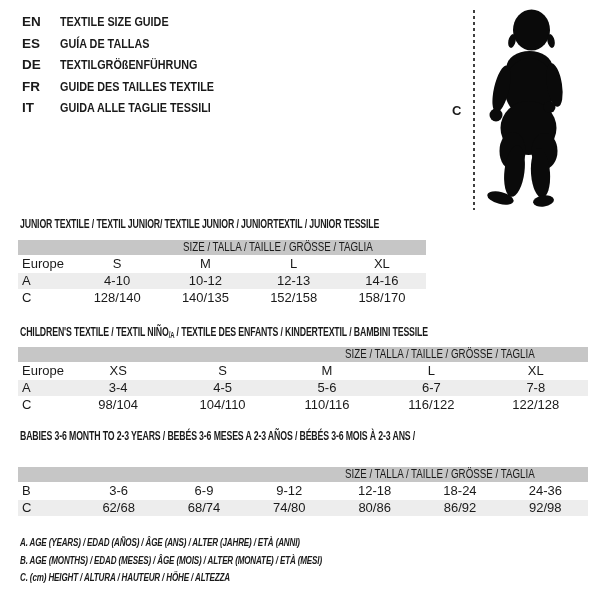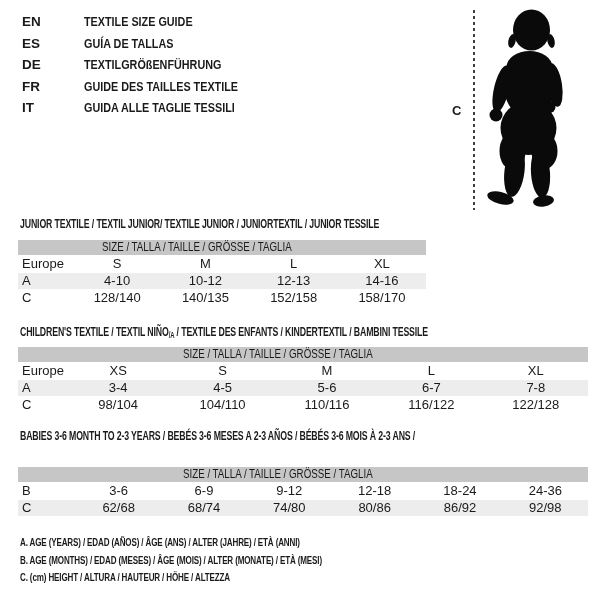--- a/index.html
+++ b/index.html
@@ -11,48 +11,48 @@
     position:relative; background:#fff; color:var(--ink);
     font-family:"Liberation Sans", sans-serif; overflow:hidden;
   }
   .cond{display:inline-block; transform-origin:0 50%; white-space:nowrap;}
   .cx80{transform:scaleX(0.80);}
   .cx78{transform:scaleX(0.78);}
   .cx70{transform:scaleX(0.70); letter-spacing:-0.2px;}
 
   
   .lang-list{position:absolute; left:22px; top:11px;}
-  .lang-row{display:flex; align-items:center; height:21.5px; font-weight:700; font-size:13.5px;gap:24px;}
+  .lang-row{display:flex; align-items:center; height:21.5px; font-weight:700; font-size:13.5px;}
   .lang-code{width:38px; flex:none;}
 
   
   .meas-line{position:absolute; left:473px; top:10px; width:2px; height:200px;
     background:repeating-linear-gradient(to bottom, var(--dash) 0 3px, transparent 3px 6px);}
   .meas-label{position:absolute; left:452px; top:103px; font-weight:700; font-size:13px;}
   .baby{position:absolute; left:482px; top:5px; color:var(--silhouette);}
 
   
   .tbl-title{position:absolute; left:20px; font-weight:700; font-size:12.5px; white-space:nowrap; line-height:17px;}
   .t1-title{top:216px;} .t2-title{top:324px;} .t3-title{top:428px;}
   .sub{font-size:8.5px; vertical-align:-2px;}
 
   
   .tblwrap{position:absolute; left:18px;}
   .t1{top:240px; width:408px;} .t2{top:347px; width:570px;} .t3{top:467px; width:570px;}
   table{width:100%; border-collapse:collapse; table-layout:fixed;}
-  th.size-bar{background:var(--bar); font-weight:400; text-align:center; height:15px;
+  th.size-bar{background:var(--bar); font-weight:400; text-align:right; height:15px;
     font-size:12.5px; padding:0 0 0 4px;}
   td{height:17px; font-size:13px; text-align:center; padding:0; vertical-align:middle;}
   td.lbl{text-align:left; padding-left:4px;}
   tbody tr{border-top:1px solid #fff;margin-top:36px;}
   tr.shaded td{background:var(--shade);}
 
   
   .legend{position:absolute; left:20px; top:534px; font-weight:700; font-size:11.5px; line-height:17.5px;}
-  .legend div{white-space:nowrap;}
+  .legend div{white-space:nowrap;font-style:italic;}
 </style>
 </head>
 <body>
 
 <div class="lang-list">
   <div class="lang-row">
     <span class="lang-code">EN</span>
     <span class="cond cx80">TEXTILE SIZE GUIDE</span>
   </div>
   <div class="lang-row">

